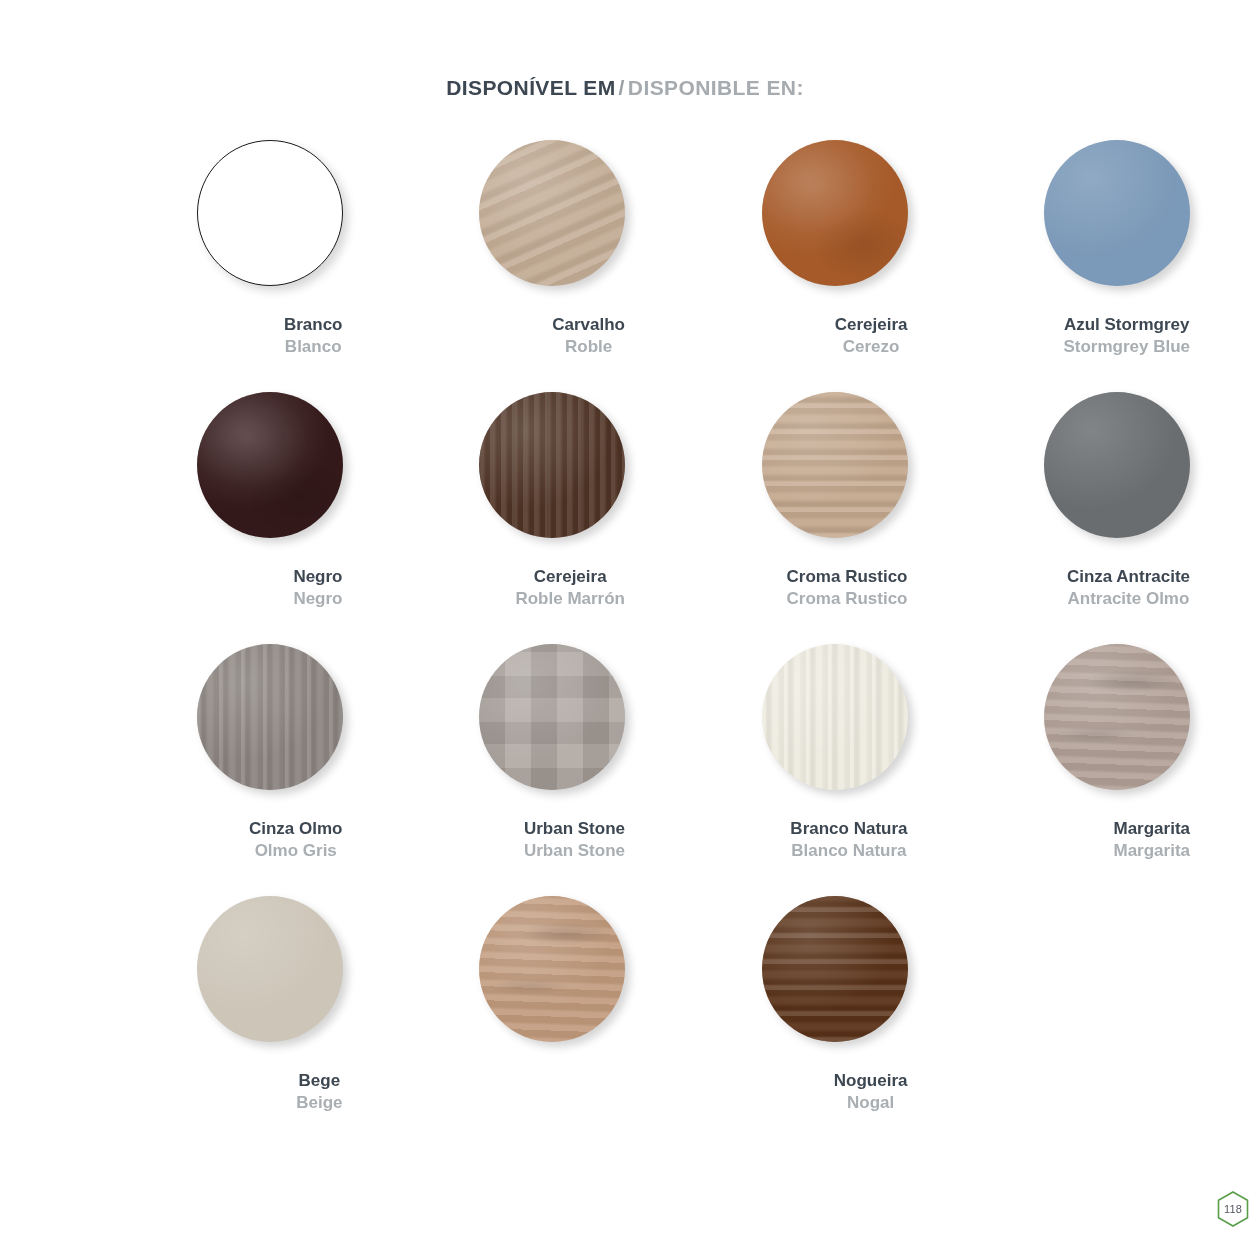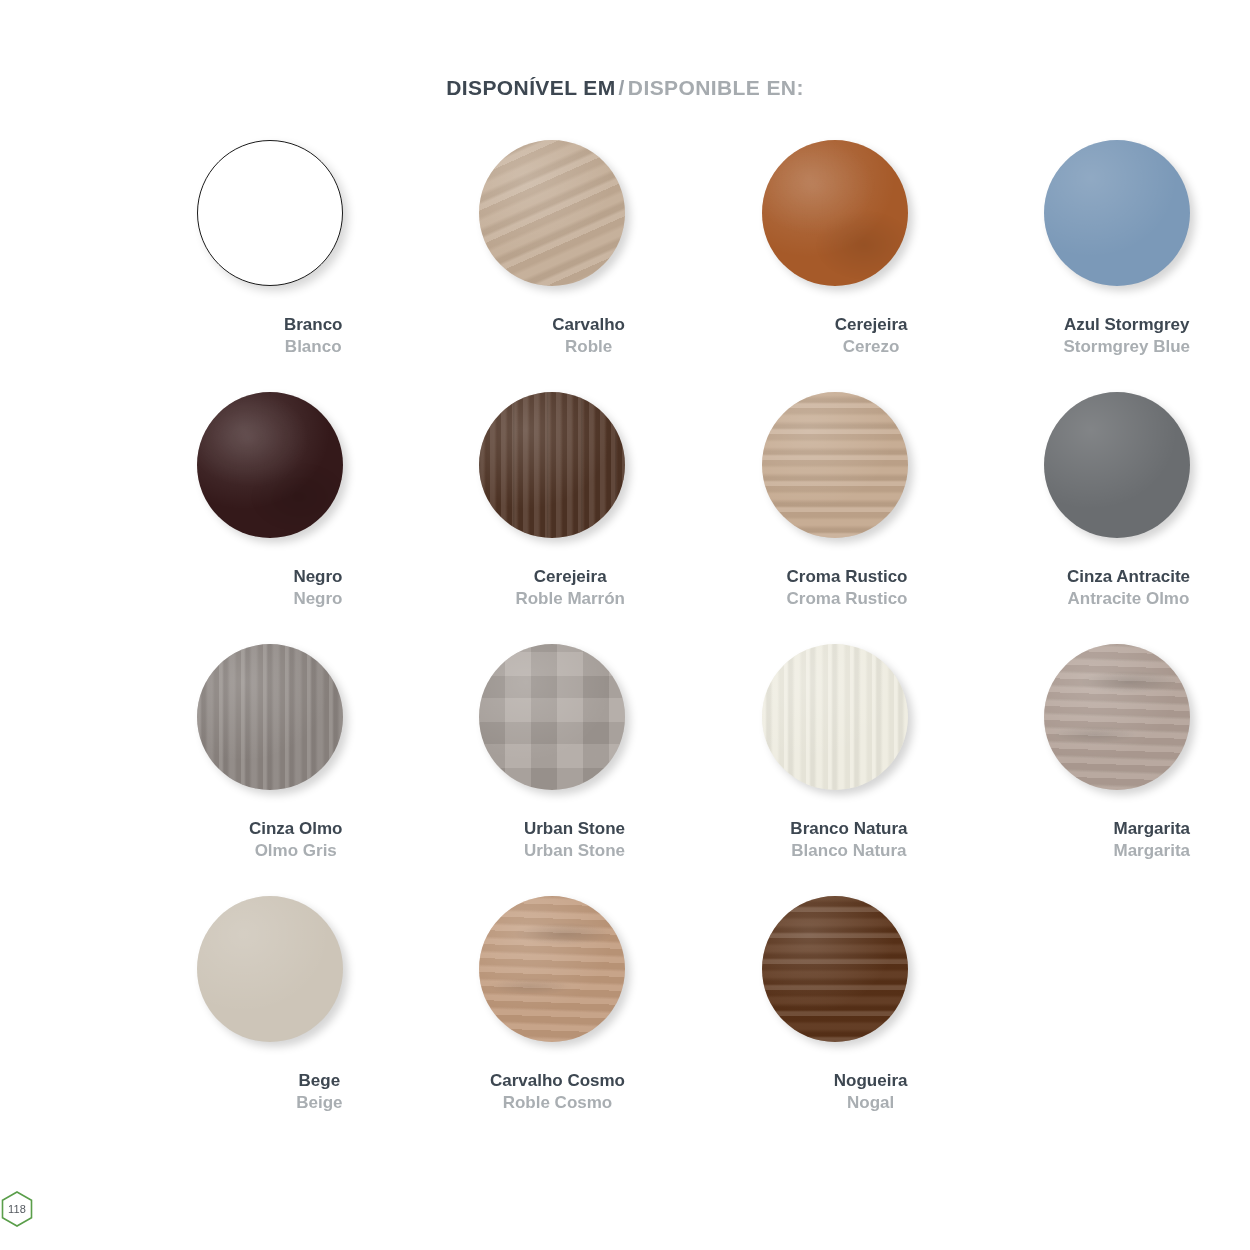--- a/index.html
+++ b/index.html
@@ -194,21 +194,21 @@
     margin-top: 0;
   }
 
   
   .page-footer {
     position: absolute;
     left: 0;
     bottom: 22px;
     width: 100%;
     display: flex;
-    justify-content: flex-start;
+    justify-content: flex-end;
     align-items: center;
   }
   .page-hex {
     position: relative;
     width: 34px;
     height: 38px;
     display: flex;
     align-items: center;
     justify-content: center;
   }
@@ -385,24 +385,20 @@
         <div class="label-pt">Bege</div>
         <div class="label-es">Beige</div>
       </div>
     </div>
     <div class="swatch-cell">
       <div class="swatch-disc-wrap">
         <div class="swatch-disc" style="background: rgb(193, 154, 124);">
           <div class="grain grain-knot"></div>
           <div class="sheen"></div>
         </div>
-      </div>
-      <div class="swatch-labels">
-        <div class="label-pt">Carvalho Cosmo</div>
-        <div class="label-es">Roble Cosmo</div>
       </div>
     </div>
     <div class="swatch-cell">
       <div class="swatch-disc-wrap">
         <div class="swatch-disc" style="background: rgb(90, 50, 24);">
           <div class="grain grain-horz"></div>
           <div class="sheen"></div>
         </div>
       </div>
       <div class="swatch-labels">

